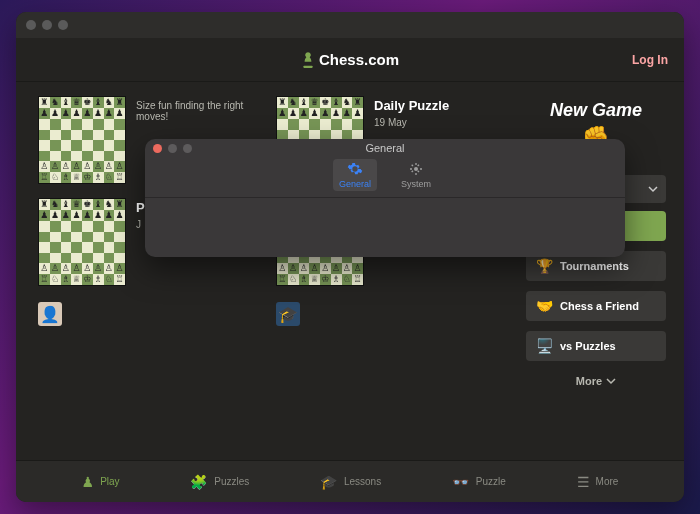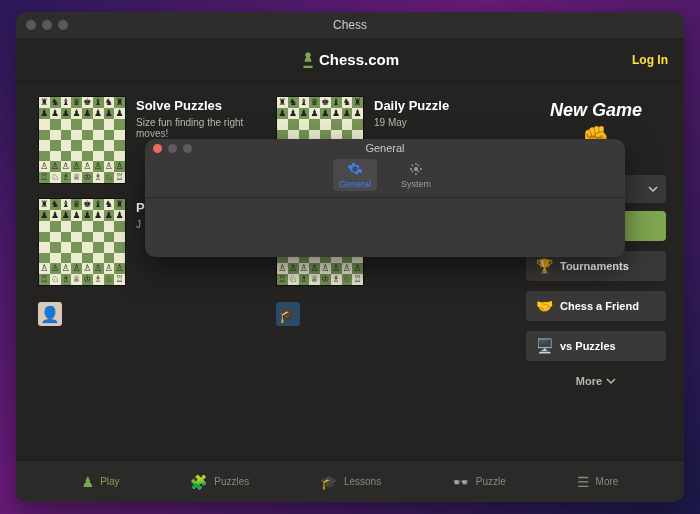--- a/index.html
+++ b/index.html
@@ -23,21 +23,21 @@
   .titlebar-title {
     position: absolute; left: 0; right: 0; text-align: center;
     color: #ccc; font-size: 12px;
   }
   .topbar {
     height: 44px; display: flex; align-items: center; justify-content: center;
     border-bottom: 1px solid #1a1a18; position: relative;
   }
   .brand { display: flex; align-items: center; gap: 4px; color: #fff; font-weight: 700; font-size: 15px; }
   .login {
-    position: absolute; right: 16px; color: #fde047; font-size: 12px; font-weight: 600;
+    position: absolute; right: 16px; color: #fca5a5; font-size: 12px; font-weight: 600;
   }
   .main {
     position: absolute; top: 70px; left: 0; right: 0; bottom: 42px;
     padding: 14px 18px 0 22px;
   }
   .cards { display: grid; grid-template-columns: 1fr 1fr; column-gap: 16px; row-gap: 14px; width: 460px; }
   .card { display: flex; gap: 10px; }
   .board {
     width: 88px; height: 88px; flex: 0 0 88px;
     display: grid; grid-template: repeat(8,1fr)/repeat(8,1fr);
@@ -113,21 +113,20 @@
 </head>
 <body>
 
 <div class="window">
   <div class="titlebar">
     <div class="traffic">
       <span class="dot red"></span>
       <span class="dot yel"></span>
       <span class="dot grn"></span>
     </div>
-    <div class="titlebar-title">Chess</div>
   </div>
 
   <div class="topbar">
     <div class="brand">
       <svg class="pawn-ico" viewBox="0 0 24 32">
           <path fill="#7fa650" d="M12 2a5 5 0 0 1 3 9c2 2 3 5 3 8H6c0-3 1-6 3-8a5 5 0 0 1 3-9z"></path>
           <rect fill="#7fa650" x="4" y="26" width="16" height="4" rx="1"></rect>
         </svg>
       <span>Chess.com</span>
     </div>
@@ -197,21 +196,20 @@
             <div class="sq piece d" style="color: rgb(34, 34, 34);">♖</div>
             <div class="sq piece l" style="color: rgb(34, 34, 34);">♘</div>
             <div class="sq piece d" style="color: rgb(34, 34, 34);">♗</div>
             <div class="sq piece l" style="color: rgb(34, 34, 34);">♕</div>
             <div class="sq piece d" style="color: rgb(34, 34, 34);">♔</div>
             <div class="sq piece l" style="color: rgb(34, 34, 34);">♗</div>
             <div class="sq piece d" style="color: rgb(34, 34, 34);">♘</div>
             <div class="sq piece l" style="color: rgb(34, 34, 34);">♖</div>
           </div>
         <div class="card-txt">
-          <div class="card-title">Solve Puzzles</div>
           <div class="card-sub">Size fun finding the right moves!</div>
         </div>
       </div>
       <div class="card">
         <div class="board">
             <div class="sq piece l" style="color: rgb(34, 34, 34);">♜</div>
             <div class="sq piece d" style="color: rgb(34, 34, 34);">♞</div>
             <div class="sq piece l" style="color: rgb(34, 34, 34);">♝</div>
             <div class="sq piece d" style="color: rgb(34, 34, 34);">♛</div>
             <div class="sq piece l" style="color: rgb(34, 34, 34);">♚</div>

